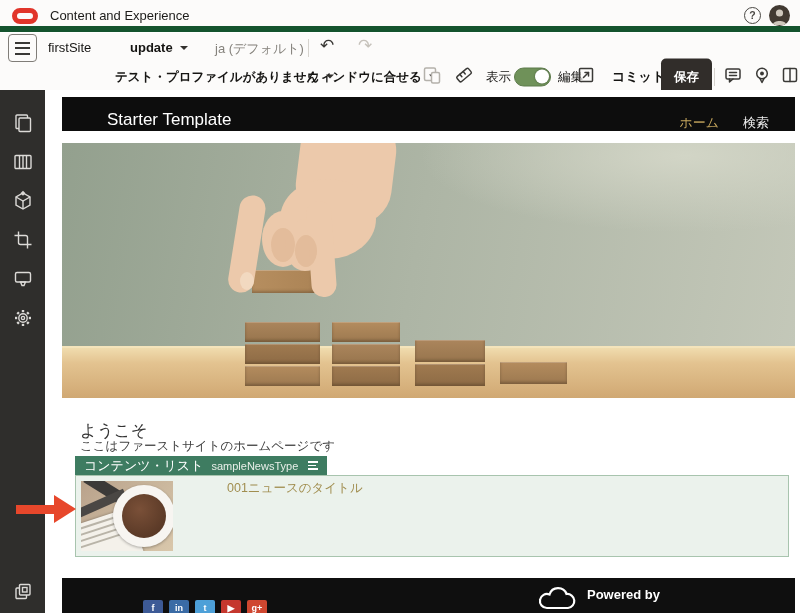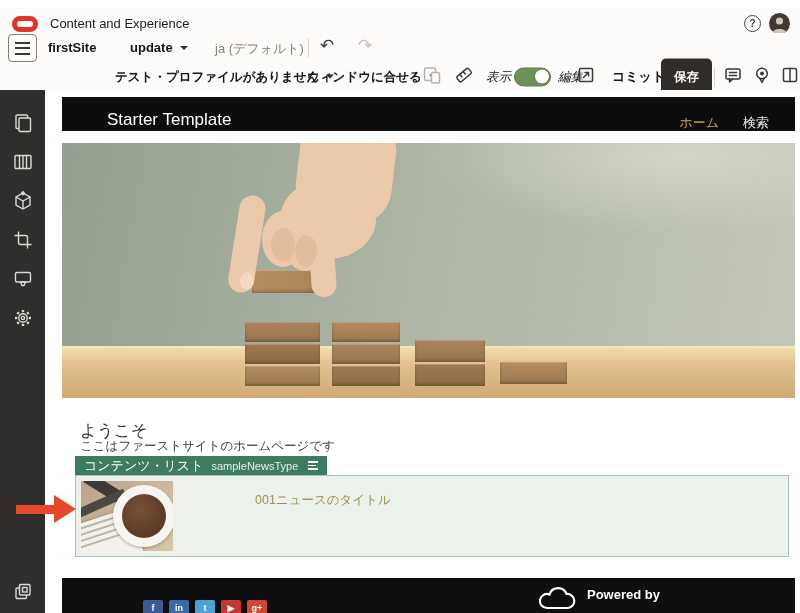--- a/index.html
+++ b/index.html
@@ -3,62 +3,62 @@
 <meta charset="utf-8">
 <style>
   * { box-sizing: border-box; }
   html,body { margin:0; padding:0; overflow:hidden; }
   body {
     width:800px; height:613px; position:relative; background:#fff;
     font-family:"Liberation Sans", sans-serif; color:#161513;
   }
 
   
-  .topbar { position:absolute; left:0; top:8px; width:800px; height:32px;
-    background:#fcfbfa; border-bottom:4px solid #14532d; }
+  .topbar { position:absolute; left:0; top:0; width:800px; height:32px;
+    background:#fcfbfa; border-bottom:6px solid #14532d; }
   .oracle-logo { position:absolute; left:12px; top:8px; width:26px; height:16px;
     border:5px solid #e1352a; border-radius:9px; }
   .app-title { position:absolute; left:50px; top:8px; font-size:13px; color:#1d1c1a; }
   .help-icon { position:absolute; left:744px; top:7px; width:17px; height:17px;
     border:1.4px solid #4a4844; border-radius:50%; color:#4a4844;
     font-size:10.5px; font-weight:bold; text-align:center; line-height:15px; }
   .avatar { position:absolute; left:769px; top:5px; width:21px; height:21px;
     border-radius:50%; background:#423a32; overflow:hidden; }
   .avatar svg { display:block; }
 
   .chrome { position:absolute; left:0; top:33px; width:800px; height:57px; background:#fcfbfa; }
 
   
   .row2 { position:absolute; left:0; top:0; width:800px; height:30px; }
   .hamburger-btn { position:absolute; left:8px; top:1px; width:29px; height:28px;
     border:1px solid #807d78; border-radius:4px; background:transparent;
     display:flex; flex-direction:column; justify-content:center; align-items:center; gap:3.5px; }
   .hamburger-btn i { display:block; width:15px; height:2px; background:#3a3936; }
-  .site-name { position:absolute; left:48px; top:7px; font-size:13px; font-weight:bold; }
+  .site-name { position:absolute; left:48px; top:7px; font-size:13px; font-weight:normal; }
   .update-dd { position:absolute; left:130px; top:7px; font-size:13px; font-weight:bold;
     display:flex; align-items:center; gap:7px; }
   .lang-label { position:absolute; left:215px; top:7px; font-size:13px; color:#85827c; }
   .vdiv { width:1px; height:18px; background:#d6d3ce; }
   .row2 .vdiv { position:absolute; left:308px; top:6px; }
   .undo { position:absolute; left:320px; top:2px; font-size:17px; color:#3a3936; }
   .redo { position:absolute; left:358px; top:2px; font-size:17px; color:#c6c2bb; }
 
   .caret { width:0; height:0; border-left:4px solid transparent; border-right:4px solid transparent;
     border-top:4.5px solid #33312e; display:inline-block; }
 
   
   .row3 { position:absolute; left:0; top:30px; width:800px; height:27px; }
   .row3 > * { position:absolute; top:50%; transform:translateY(-50%); }
   .dd { font-size:12.5px; font-weight:bold; display:flex; align-items:center; gap:7px; white-space:nowrap; }
   .test-profile { left:115px; }
   .fit-window  { left:307px; }
   .icon16 { width:18px; height:18px; }
   .devices-ic { left:423px; }
   .ruler-ic   { left:455px; }
-  .lbl { font-size:12.5px; white-space:nowrap;font-style:italic; }
+  .lbl { font-size:12.5px; white-space:nowrap; }
   .view-lbl { left:486px; }
   .toggle { left:514px; width:37px; height:19px; border-radius:10px;
     background:#6f9159; border:1px solid #5d7b4b; }
   .toggle .knob { position:absolute; right:1.5px; top:1.5px; width:14px; height:14px;
     border-radius:50%; background:#fff; box-shadow:0 0 2px rgba(0,0,0,.4); }
   .edit-lbl { left:558px; }
   .external-ic { left:577px; }
   .commit-btn { left:612px; font-size:13px; font-weight:bold; white-space:nowrap; }
   .save-btn { left:661px; background:#312d2a; color:#fff; font-size:12.5px; font-weight:bold;
     padding:10px 13px; border-radius:5px; border:none; white-space:nowrap; }
@@ -128,21 +128,21 @@
     background:linear-gradient(135deg,#b9a28b 0%, #cbb89e 55%, #d9c7ab 100%); overflow:hidden; }
   .np-paper { position:absolute; left:-12px; bottom:-18px; width:70px; height:52px; background:#f4f1ea;
     transform:rotate(-18deg); box-shadow:0 0 3px rgba(0,0,0,.35); }
   .np-paper i { display:block; height:2px; background:#b9b4a8; margin:4px 5px 0 5px; }
   .np-dark1 { position:absolute; left:2px; top:2px; width:46px; height:12px; background:#3c3a38; transform:rotate(32deg); }
   .np-dark2 { position:absolute; left:-6px; top:18px; width:52px; height:9px; background:#4a4744; transform:rotate(-24deg); }
   .saucer { position:absolute; left:32px; top:4px; width:62px; height:62px; border-radius:50%; background:#f7f5f1;
     box-shadow:0 1px 3px rgba(0,0,0,.3); }
   .coffee { position:absolute; left:9px; top:9px; width:44px; height:44px; border-radius:50%;
     background:radial-gradient(circle at 40% 35%, #7a5038 0%, #5b3a27 70%); }
-  .news-title { position:absolute; left:151px; top:16px; font-size:12.5px; color:#a18e50;margin-left:28px; }
+  .news-title { position:absolute; left:151px; top:4px; font-size:12.5px; color:#a18e50; }
 
   
   .pointer-arrow { position:absolute; left:16px; top:495px; width:60px; height:28px; z-index:6; }
   .pointer-arrow .shaft { position:absolute; left:0; top:10px; width:38px; height:9px; background:#e7472b; }
   .pointer-arrow .head { position:absolute; left:38px; top:0; width:0; height:0;
     border-top:14px solid transparent; border-bottom:14px solid transparent; border-left:22px solid #e7472b; }
 
   
   .site-footer { position:absolute; left:0; top:488px; width:733px; height:35px; background:#0f0f0f; }
   .social-row { position:absolute; left:81px; top:22px; display:flex; gap:6px; }

